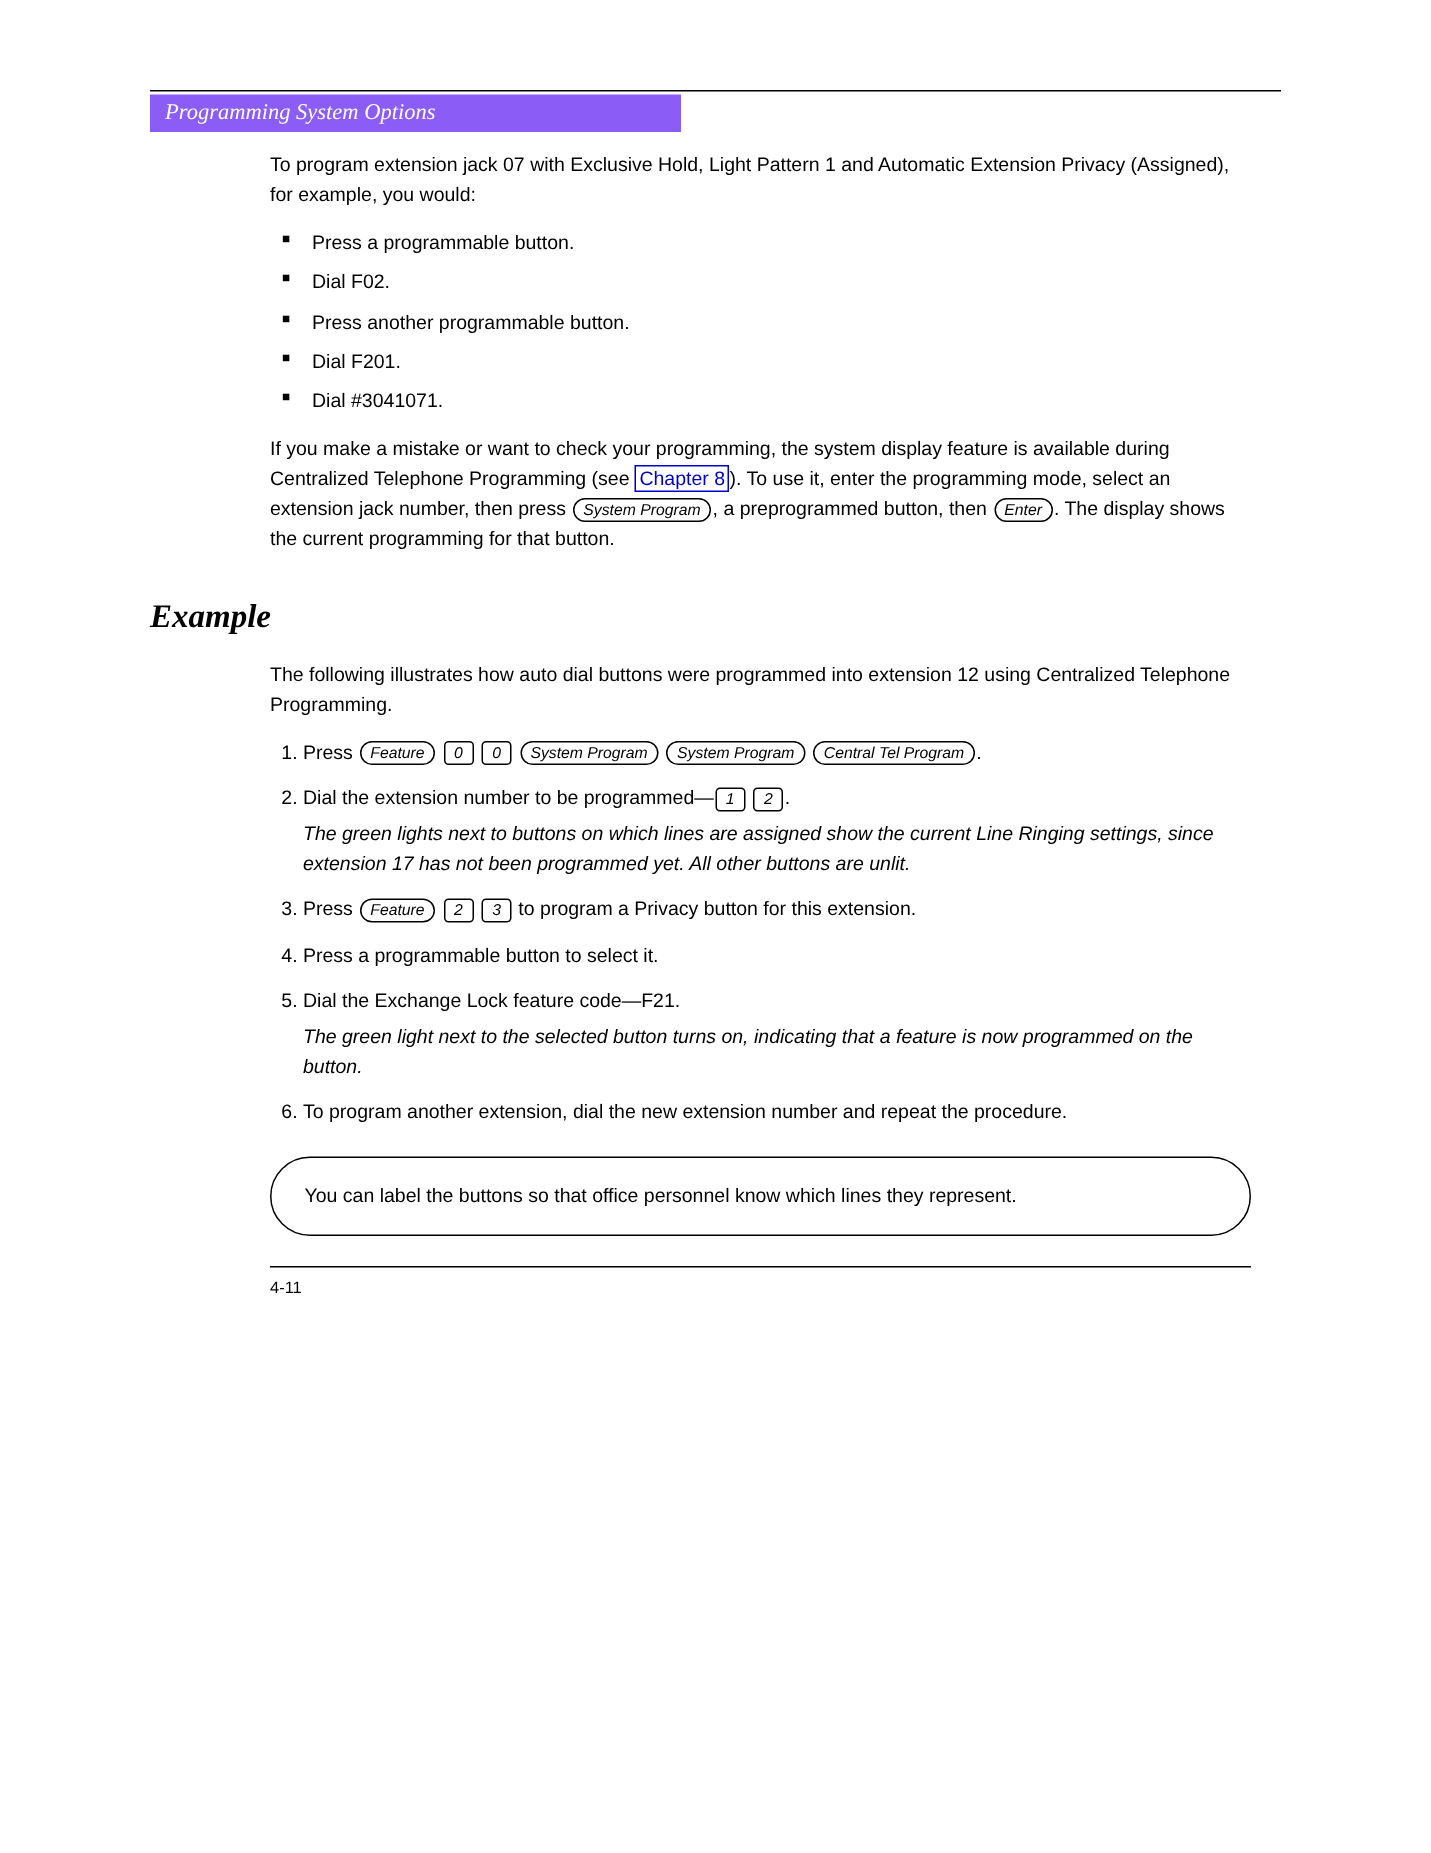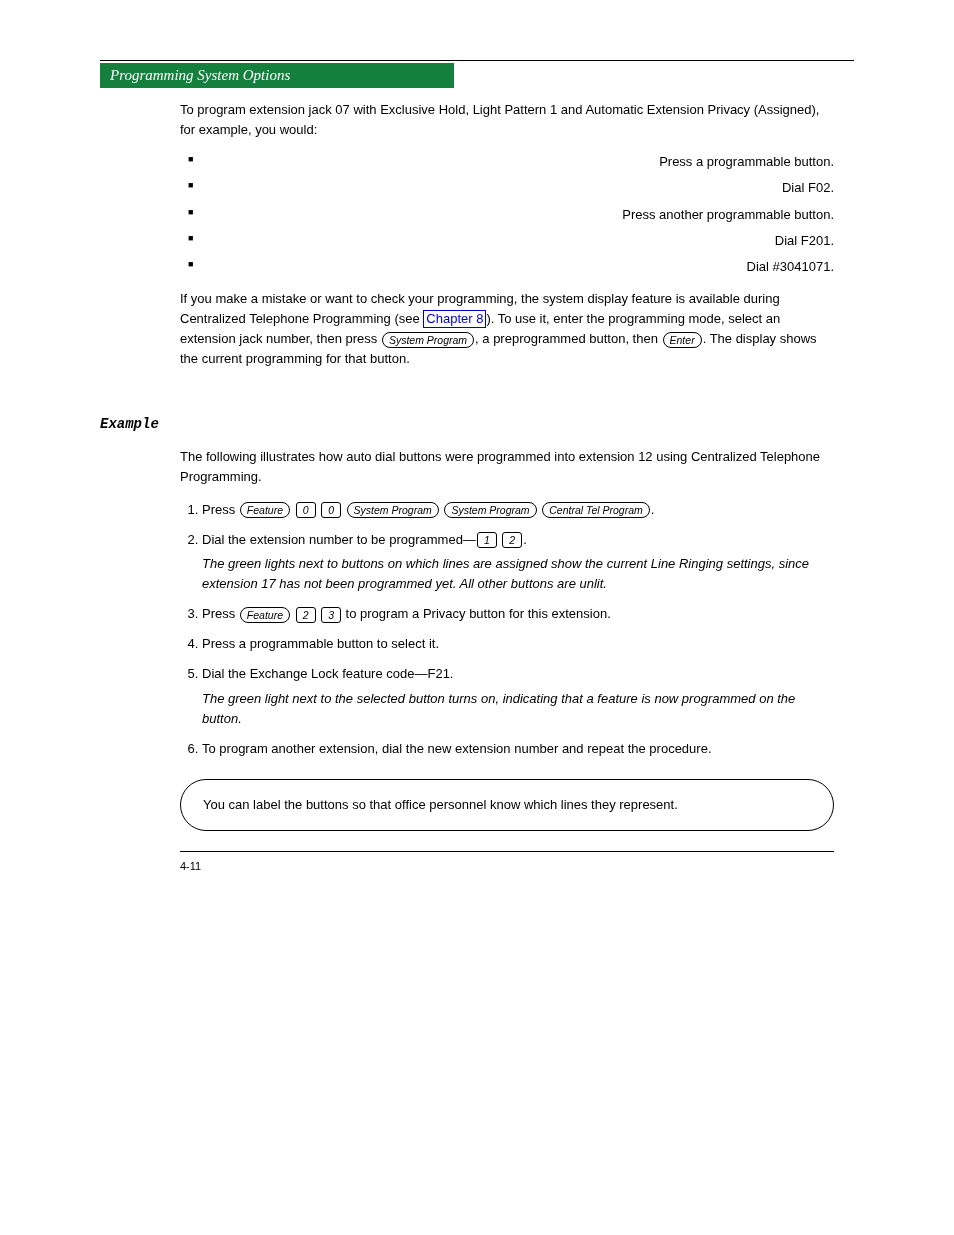--- a/index.html
+++ b/index.html
@@ -12,59 +12,58 @@
     width: 954px;
   }
   .page {
     padding: 60px 100px 40px 100px;
   }
   .header-line {
     border-top: 1px solid #000;
     margin-bottom: 2px;
   }
   .header-title-bar {
-    background: #15803d;
+    background: #8b5cf6;
     color: #fff;
     padding: 4px 10px;
     font-family: "Times New Roman", serif;
     font-style: italic;
     font-size: 15px;
     width: 47%;
   }
   .body-content {
     margin-left: 80px;
     margin-right: 20px;
     font-size: 13px;
     line-height: 1.55;
   }
   .para { margin: 12px 0; }
   .bullets {
     margin: 8px 0 8px 0;
     padding-left: 0;
     list-style: none;
-    text-align: right;
   }
   .bullets li {
     position: relative;
     padding-left: 28px;
     margin: 6px 0;
   }
   .bullets li::before {
     content: "■";
     position: absolute;
     left: 8px;
     top: 1px;
     font-size: 9px;
   }
   .section-head {
-    font-family: Liberation Mono, monospace;
+    font-family: Liberation Serif, serif;
     font-style: italic;
     font-weight: bold;
-    font-size: 14px;
-    margin-top: 44px;
+    font-size: 22px;
+    margin-top: 24px;
     margin-bottom: 4px;
     margin-left: -80px;
   }
   .link { color: #0000cc; }
   .boxed-link {
     border: 1.5px solid #0000cc;
     padding: 0 2px 0 2px;
     display: inline-block;
     line-height: 1.2;
   }

